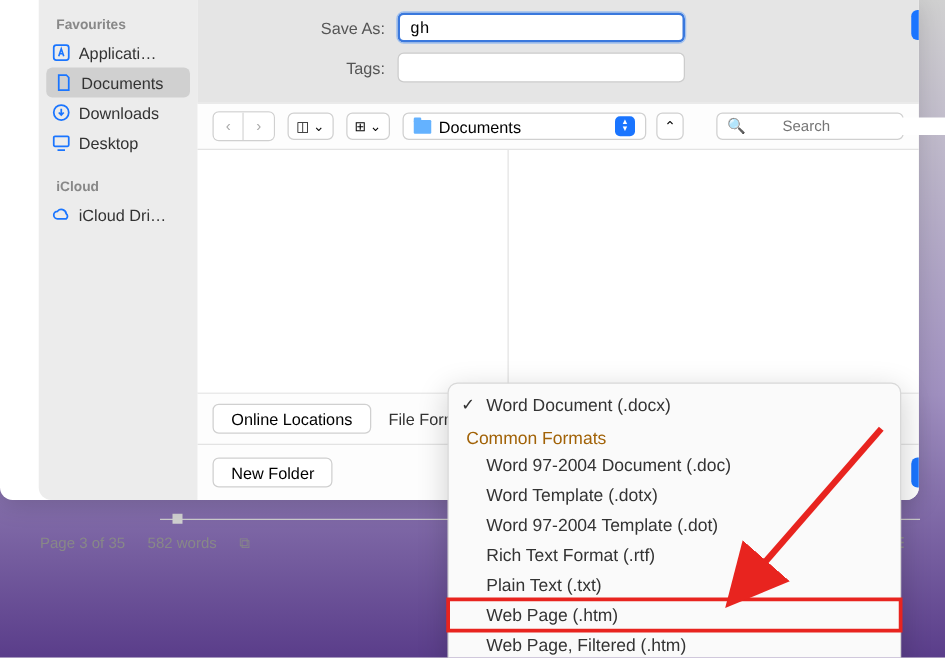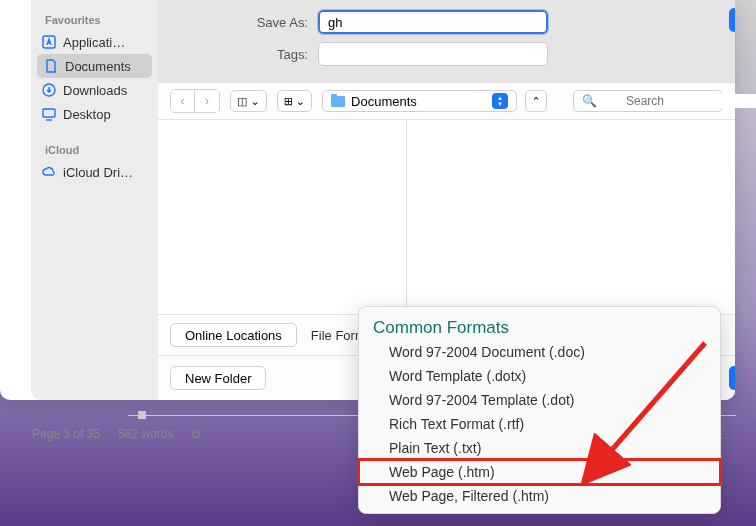--- a/index.html
+++ b/index.html
@@ -10,21 +10,21 @@
 .sidebar-header { font-size: 11px; color: #888; font-weight: 600; padding: 6px 14px 4px; }
 .sidebar-item { display: flex; align-items: center; padding: 4px 10px; font-size: 13px; color: #333; cursor: pointer; gap: 6px; }
 .sidebar-item.selected { background: #d0d0d0; border-radius: 5px; margin: 0 6px; padding: 4px 6px; }
 .sidebar-item .icon { width: 16px; height: 16px; display: inline-flex; align-items: center; justify-content: center; color: #1a75ff; flex-shrink: 0; }
 .sidebar-item .label { white-space: nowrap; overflow: hidden; text-overflow: ellipsis; }
 .main { flex: 1; display: flex; flex-direction: column; background: #e5e5e5; border-radius: 0 0 10px 0; }
 .top-section { padding: 10px 20px 8px; }
 .field-row { display: flex; align-items: center; margin-bottom: 8px; }
 .field-label { width: 140px; text-align: right; font-size: 13px; color: #555; padding-right: 10px; }
 .field-input { width: 230px; height: 24px; border: 1px solid #ccc; border-radius: 5px; padding: 0 8px; font-size: 13px; }
-.field-input.focus { border: 2px solid #3a78dd; outline: 1px solid #a0c0ee; }
+.field-input.focus { border: 2px solid #3a78dd; outline: 1px solid #a0c0ee; font-family: Liberation Mono, monospace; }
 .toolbar { display: flex; align-items: center; padding: 6px 12px; gap: 10px; border-bottom: 1px solid #e3e3e3; border-top: 1px solid #e3e3e3; background: #fdfdfd; }
 .nav-btns { display: flex; border: 1px solid #d0d0d0; border-radius: 5px; overflow: hidden; }
 .nav-btn { width: 24px; height: 22px; display: flex; align-items: center; justify-content: center; font-size: 12px; color: #aaa; background: #fff; cursor: pointer; }
 .nav-btn:first-child { border-right: 1px solid #d0d0d0; }
 .view-btn { height: 22px; padding: 0 6px; border: 1px solid #d0d0d0; border-radius: 5px; background: #fff; display: flex; align-items: center; gap: 3px; font-size: 11px; cursor: pointer; }
 .location-container { display: flex; align-items: center; gap: 8px; }
 .location { height: 22px; width: 195px; padding: 0 8px; border: 1px solid #d0d0d0; border-radius: 5px; background: #fff; display: flex; align-items: center; gap: 6px; font-size: 13px; cursor: pointer; position: relative; }
 .location .stepper { margin-left: auto; width: 16px; height: 16px; background: #1a75ff; border-radius: 4px; display: flex; flex-direction: column; align-items: center; justify-content: center; color: #fff; font-size: 7px; line-height: 6px; }
 .circle-btn { width: 22px; height: 22px; border: 1px solid #d0d0d0; border-radius: 5px; background: #fff; display: flex; align-items: center; justify-content: center; font-size: 11px; cursor: pointer; }
 .search-box { height: 22px; width: 150px; padding: 0 8px; border: 1px solid #d0d0d0; border-radius: 5px; background: #fff; display: flex; align-items: center; gap: 5px; margin-left: auto; }
@@ -32,21 +32,21 @@
 .content-area { flex: 1; position: relative; background: #fff; }
 .split { position: absolute; left: 248px; top: 0; bottom: 0; width: 1px; background: #e3e3e3; }
 .bottom-bar { border-top: 1px solid #e3e3e3; padding: 8px 12px; display: flex; align-items: center; gap: 14px; background: #fdfdfd; }
 .pill-btn { height: 24px; padding: 0 14px; border: 1px solid #d0d0d0; border-radius: 5px; background: #fff; font-size: 13px; display: flex; align-items: center; cursor: pointer; }
 .format-label { font-size: 13px; color: #333; }
 .right-edge-btn { position: absolute; right: 0; width: 6px; height: 24px; background: #1a75ff; border-radius: 5px 0 0 5px; }
 .footer-bar { border-top: 1px solid #e3e3e3; padding: 10px 12px; display: flex; align-items: center; background: #fdfdfd; border-radius: 0 0 10px 0; position: relative; }
 .dropdown { position: absolute; top: 306px; left: 358px; width: 363px; background: #fafafa; border: 1px solid #d8d8d8; border-radius: 8px; box-shadow: 0 6px 24px rgba(0,0,0,0.18); padding: 5px 0; z-index: 10; font-size: 14px; }
 .dropdown-item { padding: 4px 20px 4px 30px; color: #333; cursor: pointer; position: relative; }
 .dropdown-item.checked::before { content: '✓'; position: absolute; left: 10px; font-size: 13px; }
-.dropdown-header { padding: 6px 20px 2px 14px; color: #0f766e; font-size: 17px; }
+.dropdown-header { padding: 6px 20px 2px 14px; color: #a16207; font-size: 14px; }
 .dropdown-item.highlighted { outline: 3px solid #e8241f; outline-offset: -1px; }
 .arrow-annot { position: absolute; pointer-events: none; z-index: 20; }
 .status-bar { position: absolute; bottom: 82px; left: 18px; width: 720px; height: 20px; display: flex; align-items: center; font-size: 12px; color: #888; gap: 18px; padding: 0 14px; }
 .ruler { position: absolute; bottom: 104px; left: 128px; width: 608px; height: 14px; display: flex; align-items: center; }
 .ruler-line { flex: 1; height: 1px; background: #ccc; position: relative; }
 .ruler-line::before, .ruler-line::after { content: ''; position: absolute; width: 8px; height: 8px; background: #d0d0d0; top: -4px; }
 .ruler-line::before { left: 10px; }
 .ruler-line::after { right: 160px; }
 .folder-icon { width: 14px; height: 11px; background: #64b2ff; border-radius: 1px; position: relative; }
 .folder-icon::before { content: ''; position: absolute; top: -2px; left: 0; width: 6px; height: 3px; background: #64b2ff; border-radius: 1px 1px 0 0; }
@@ -180,20 +180,21 @@
     <div class="footer-bar">
       <div class="pill-btn">
           <span>New Folder</span>
         </div>
       <div class="right-edge-btn" style="top:10px"></div>
     </div>
   </div>
 </div>
 
 <div class="dropdown">
+  <div class="dropdown-item checked"><span>Word Document (.docx)</span></div>
   <div class="dropdown-header">Common Formats</div>
   <div class="dropdown-item"><span>Word 97-2004 Document (.doc)</span></div>
   <div class="dropdown-item"><span>Word Template (.dotx)</span></div>
   <div class="dropdown-item"><span>Word 97-2004 Template (.dot)</span></div>
   <div class="dropdown-item"><span>Rich Text Format (.rtf)</span></div>
   <div class="dropdown-item"><span>Plain Text (.txt)</span></div>
   <div class="dropdown-item highlighted"><span>Web Page (.htm)</span></div>
   <div class="dropdown-item"><span>Web Page, Filtered (.htm)</span></div>
 </div>
 

